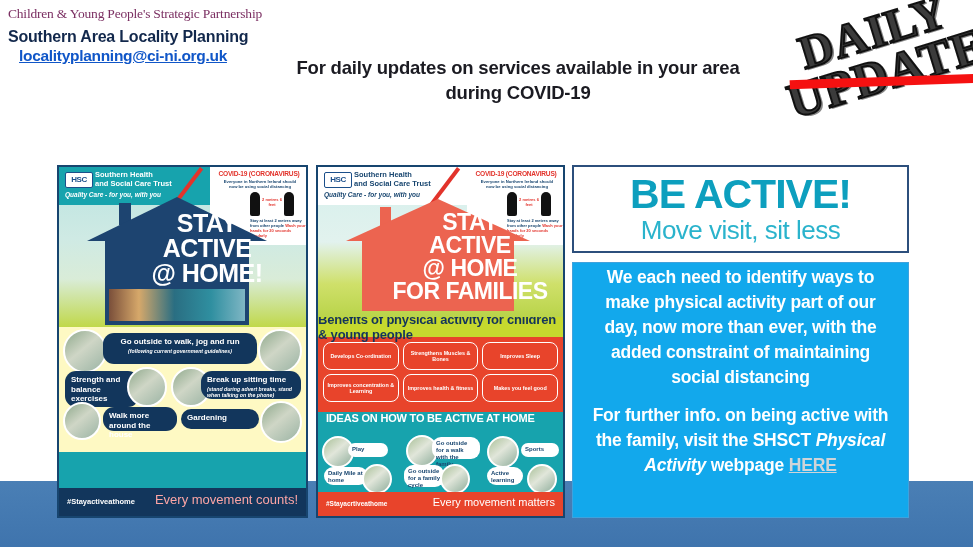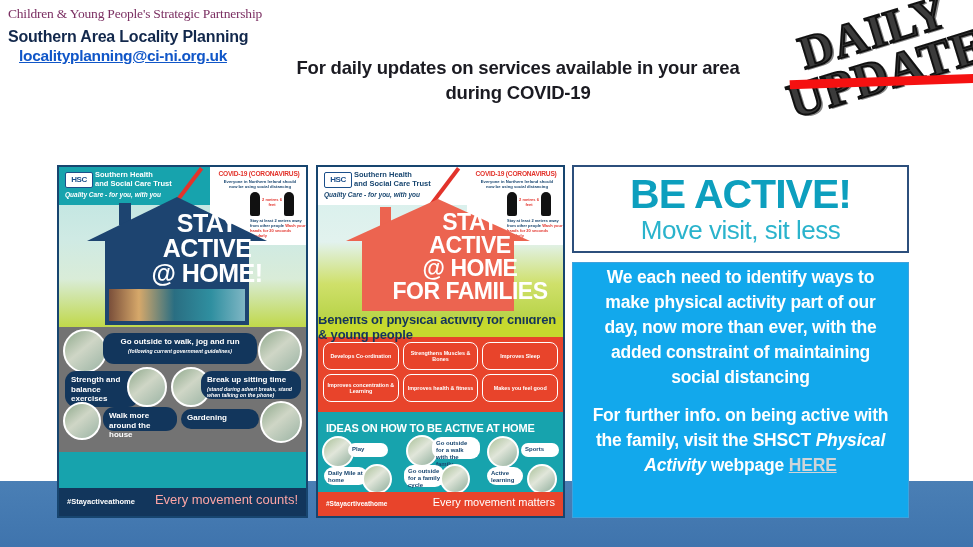--- a/index.html
+++ b/index.html
@@ -83,21 +83,21 @@
   .house{position:absolute;left:28px;top:30px;width:180px;height:128px;}
   .roof{position:absolute;left:0;top:0;width:0;height:0;border-left:90px solid transparent;border-right:90px solid transparent;border-bottom:44px solid #1d4470;}
   .walls{position:absolute;left:18px;top:43px;width:144px;height:85px;background:#1d4470;}
   .chimney{position:absolute;left:32px;top:6px;width:12px;height:22px;background:#1d4470;}
   .p1-title{position:absolute;left:46px;top:14px;width:148px;color:#fff;text-align:center;
     font-weight:bold;font-size:25px;line-height:25px;letter-spacing:-0.5px;}
   .room{position:absolute;left:22px;top:92px;width:136px;height:32px;background:#2f7f92;
     background:linear-gradient(90deg,#7a4f3a 0%,#d6a86a 22%,#2a6e82 48%,#2f8fa0 75%,#7fb6c4 100%);}
   .band-green{height:34px;background:#c6d92e;display:flex;align-items:center;justify-content:center;}
   .band-green span{color:#13345c;font-weight:bold;font-size:9.2px;line-height:11px;text-align:center;letter-spacing:-0.2px;}
-  .p1-body{position:relative;height:125px;background:#737373;}
+  .p1-body{position:relative;height:125px;background:#fef9c3;}
   .tile{position:absolute;background:#12365c;border-radius:11px;color:#fff;font-weight:bold;
     font-size:8px;line-height:9.5px;padding:4px 6px;box-sizing:border-box;}
   .tile .sub{font-size:5.2px;line-height:6px;font-weight:bold;font-style:italic;display:block;margin-top:1px;}
   .circ{position:absolute;border-radius:50%;background:#d8d3cc;border:2px solid #fff;
     background-image:linear-gradient(140deg,#8fa98c,#cfd6c6 45%,#9bb4a4);}
   .p1-foot{position:absolute;left:0;bottom:0;width:100%;height:28px;background:#12365c;}
   .hashtag{position:absolute;left:8px;top:9px;color:#fff;font-size:7.5px;font-weight:bold;}
   .footmsg{position:absolute;right:8px;top:4px;color:#fca5a5;font-size:13px;font-weight:normal;}
 
   
@@ -113,21 +113,21 @@
   .chimney2{position:absolute;left:34px;top:8px;width:11px;height:20px;background:#ec6450;}
   .p2-title{position:absolute;left:38px;top:12px;width:172px;color:#fff;text-align:center;
     font-weight:bold;font-size:23px;line-height:23px;letter-spacing:-0.5px;}
   .band-green2{height:20px;background:#c6d92e;display:flex;align-items:center;justify-content:center;}
   .band-green2 span{color:#13345c;font-weight:bold;font-size:13px;letter-spacing:-0.2px;}
   .ben-wrap{background:#e8442b;padding:5px 5px 6px 5px;}
   .ben-row{display:flex;gap:4px;margin-bottom:4px;}
   .ben{flex:1;background:#e8442b;border:1.4px solid #fff;border-radius:8px;height:26px;
     display:flex;align-items:center;justify-content:center;color:#fff;font-weight:bold;
     font-size:5.4px;line-height:6.2px;text-align:center;position:relative;}
-  .ideas-band{background:#17a3ad;height:22px;display:flex;align-items:flex-end;padding-left:8px;}
+  .ideas-band{background:#17a3ad;height:22px;display:flex;align-items:flex-start;padding-left:8px;}
   .ideas-band span{color:#fff;font-weight:bold;font-size:11px;letter-spacing:-0.2px;}
   .p2-body{position:relative;height:93px;background:#17a3ad;}
   .icard{position:absolute;background:#fff;border-radius:9px;color:#17456f;font-weight:bold;
     font-size:6px;line-height:7px;padding:3px 4px;box-sizing:border-box;}
   .icirc{position:absolute;border-radius:50%;background:#cfd6c6;border:2px solid #fff;
     background-image:linear-gradient(140deg,#a9c098,#e1e6da 45%,#8fae9c);}
   .p2-foot{position:absolute;left:0;bottom:0;width:100%;height:24px;background:#e8442b;}
   .hashtag2{position:absolute;left:8px;top:8px;color:#fff;font-size:6.5px;font-weight:bold;}
   .footmsg2{position:absolute;right:8px;top:4px;color:#fff;font-size:11px;text-align:center;}
 

